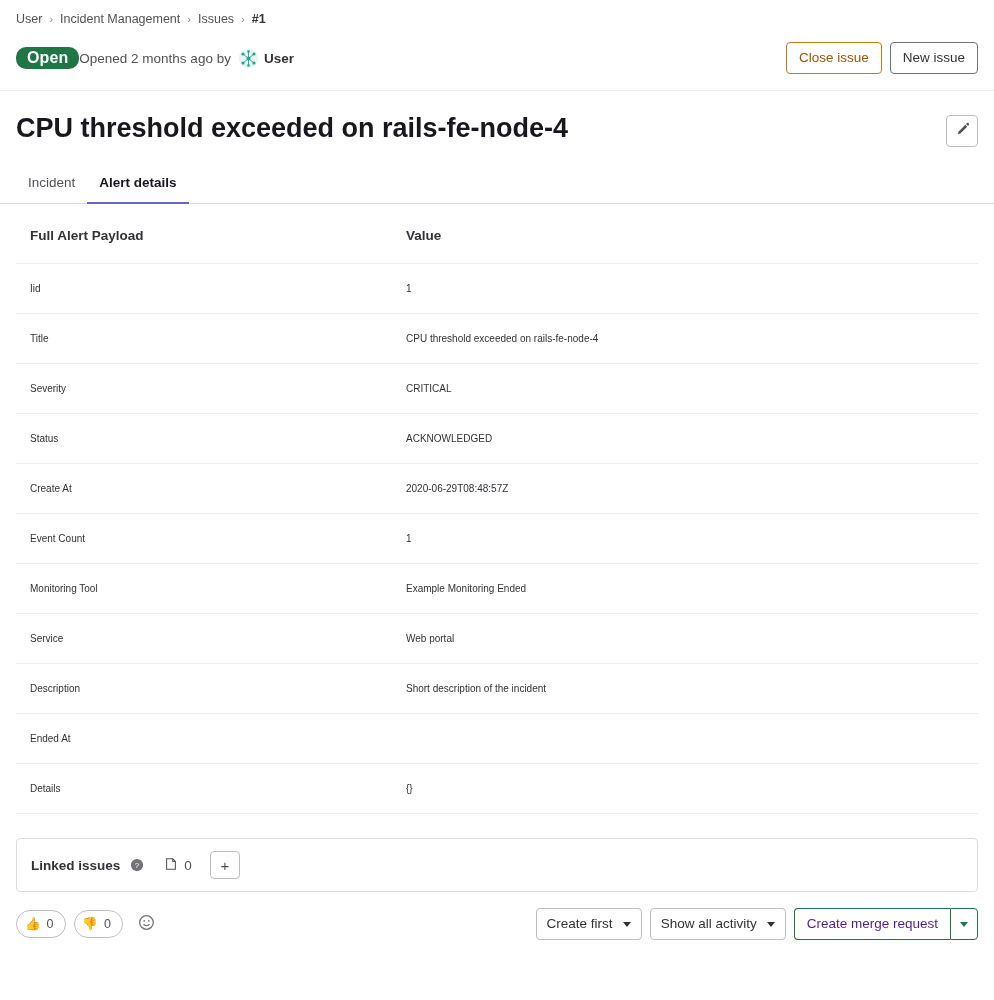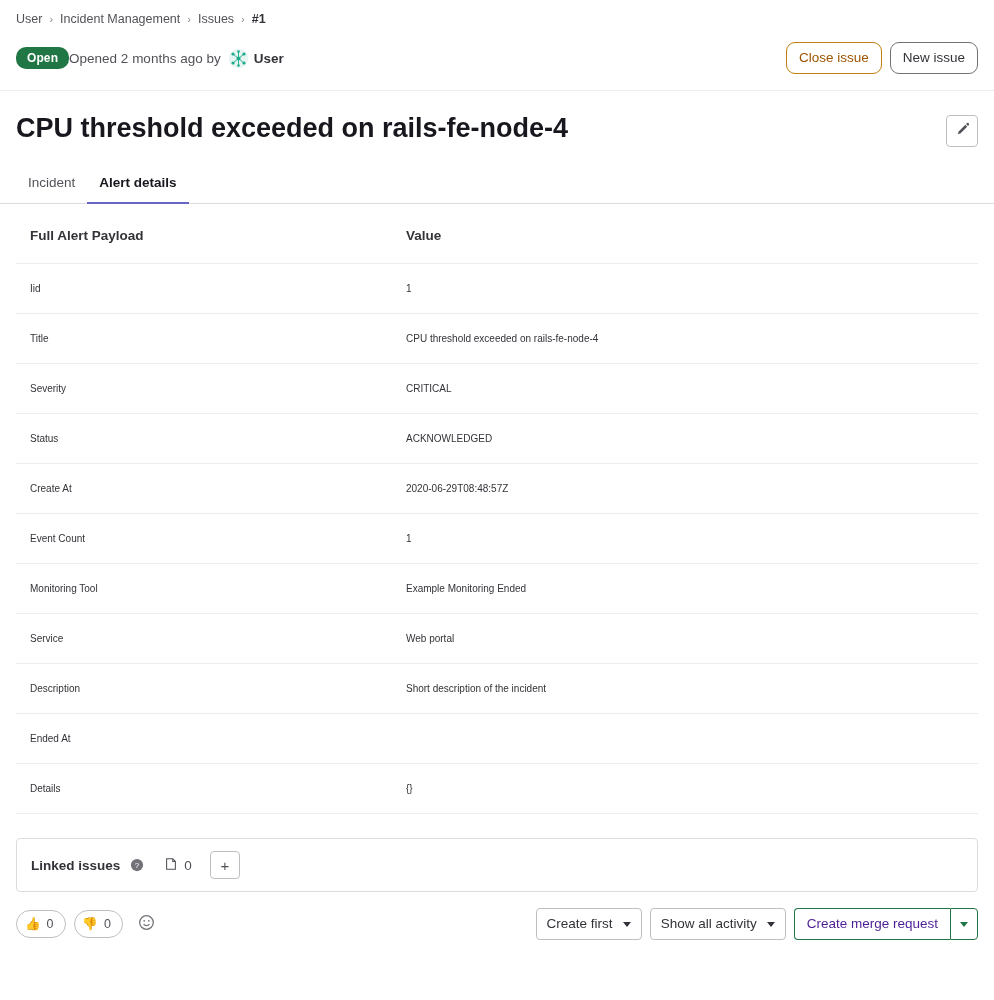--- a/index.html
+++ b/index.html
@@ -46,21 +46,21 @@
   
   .status-row {
     display: flex;
     align-items: center;
     padding: 8px 16px 16px 16px;
     border-bottom: 1px solid #ececef;
   }
   .badge-open {
     background: #217645;
     color: #fff;
-    font-size: 12px;
+    font-size: 16px;
     font-weight: bold;
     border-radius: 10px;
     padding: 4px 11px;
     line-height: 14px;
     letter-spacing: .1px;
   }
   .opened-text {
     font-size: 13.5px;
     color: #535158;
     display: flex;
@@ -86,21 +86,21 @@
   .header-actions {
     margin-left: auto;
     display: flex;
     gap: 8px;
   }
   .btn {
     font-family: "Liberation Sans", sans-serif;
     font-size: 13.5px;
     line-height: 18px;
     padding: 6px 12px;
-    border-radius: 9px;
+    border-radius: 4px;
     background: #fff;
     cursor: pointer;
     white-space: nowrap;
   }
   .btn-warning {
     border: 1px solid #c17d10;
     color: #9e5400;
   }
   .btn-default {
     border: 1px solid #737278;

